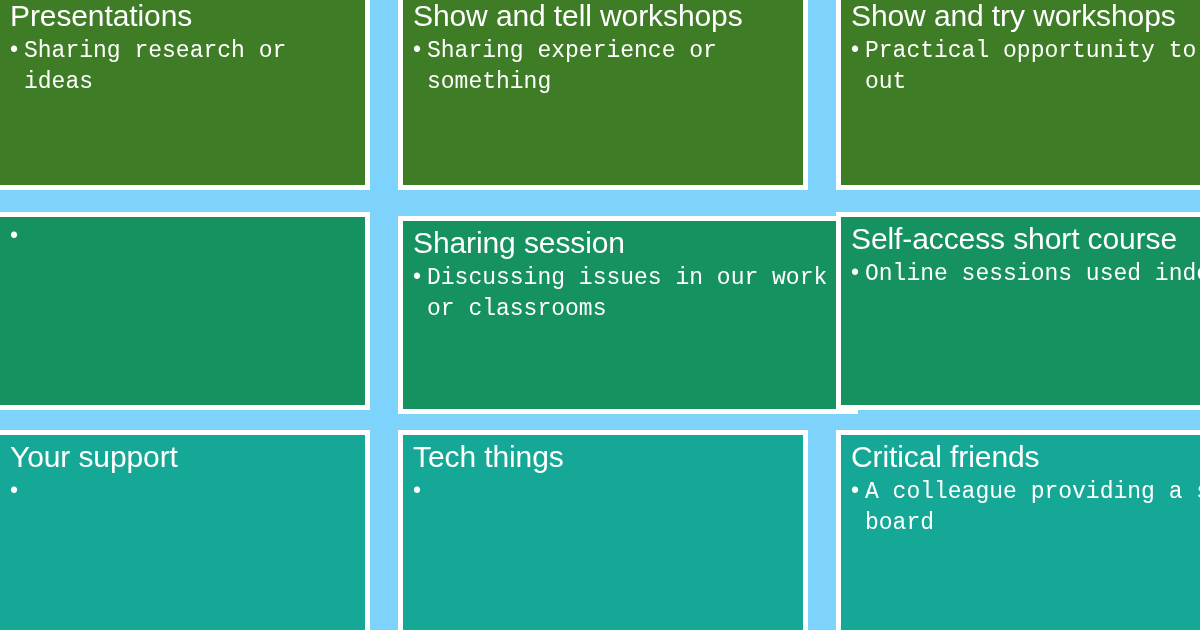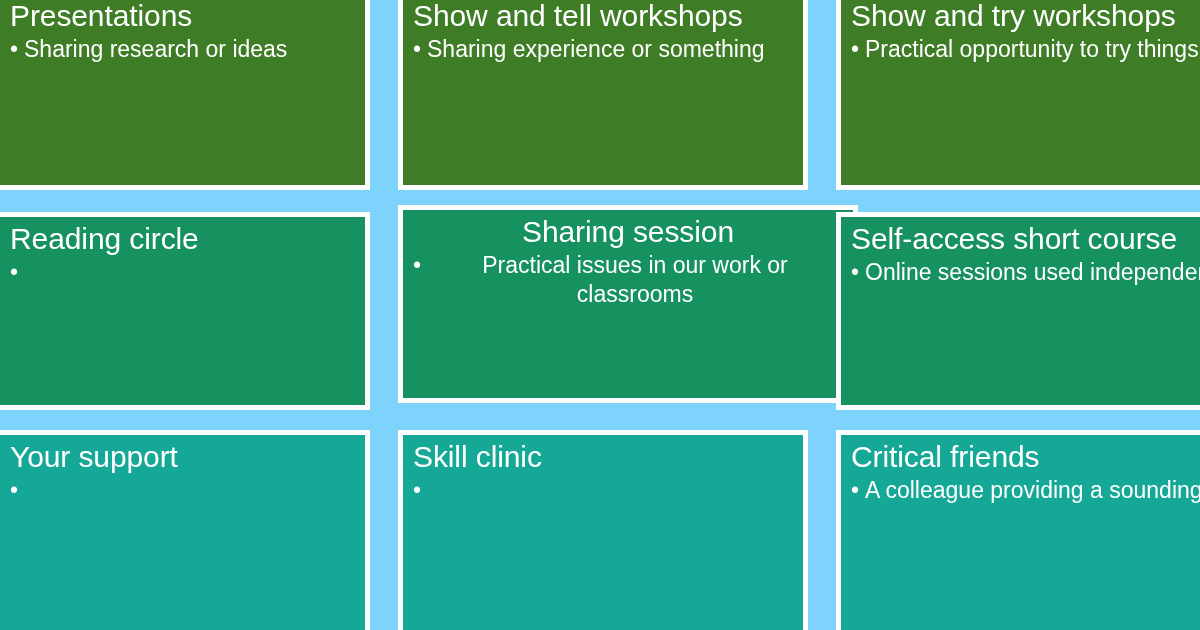--- a/index.html
+++ b/index.html
@@ -71,36 +71,37 @@
     position: absolute;
     left: 0;
     top: 0;
     color: #ffffff;
     font-size: 23px;
     line-height: 1.24;
   }
 
   .card-body li .btext {
     display: inline;
+    font-family: Liberation Mono, monospace;
   }
 
   
   .row-1 .card-inner { background: #3E7D26; }
   .row-2 .card-inner { background: #169160; }
   .row-3 .card-inner { background: #16A897; }
 
   
   
   .c-r1c1 { left: -200px; top: -6px;  width: 570px;  height: 196px; }
   .c-r1c2 { left: 398px;  top: -6px;  width: 410px;  height: 196px; }
   .c-r1c3 { left: 836px;  top: -6px;  width: 560px;  height: 196px; }
 
   
   .c-r2c1 { left: -200px; top: 212px; width: 570px;  height: 198px; }
-  .c-r2c2 { left: 398px;  top: 205px; width: 460px;  height: 198px; text-align: center; }
+  .c-r2c2 { left: 398px;  top: 216px; width: 460px;  height: 198px; }
   .c-r2c3 { left: 836px;  top: 212px; width: 560px;  height: 198px; }
 
   
   .c-r3c1 { left: -200px; top: 430px; width: 570px;  height: 206px; }
   .c-r3c2 { left: 398px;  top: 430px; width: 410px;  height: 206px; }
   .c-r3c3 { left: 836px;  top: 430px; width: 560px;  height: 206px; }
 
   
   .clip-left  { border-left: none; }
   
@@ -151,35 +152,34 @@
       <ul class="card-body">
         <li>
           <span class="bullet">•</span><span class="btext">Practical opportunity to try things out</span>
         </li>
       </ul>
     </div>
   </div>
 
   <div class="card row-2 c-r2c1 clip-left">
     <div class="card-inner">
-      <div class="card-title">Reading circle</div>
       <ul class="card-body">
         <li>
           <span class="bullet">•</span>
         </li>
       </ul>
     </div>
   </div>
 
   <div class="card row-2 c-r2c2">
     <div class="card-inner">
       <div class="card-title">Sharing session</div>
       <ul class="card-body">
         <li>
-          <span class="bullet">•</span><span class="btext">Practical issues in our work or classrooms</span>
+          <span class="bullet">•</span><span class="btext">Discussing issues in our work or classrooms</span>
         </li>
       </ul>
     </div>
   </div>
 
   <div class="card row-2 c-r2c3 clip-right">
     <div class="card-inner">
       <div class="card-title">Self-access short course</div>
       <ul class="card-body">
         <li>
@@ -195,21 +195,21 @@
       <ul class="card-body">
         <li>
           <span class="bullet">•</span>
         </li>
       </ul>
     </div>
   </div>
 
   <div class="card row-3 c-r3c2 clip-bottom">
     <div class="card-inner">
-      <div class="card-title">Skill clinic</div>
+      <div class="card-title">Tech things</div>
       <ul class="card-body">
         <li>
           <span class="bullet">•</span>
         </li>
       </ul>
     </div>
   </div>
 
   <div class="card row-3 c-r3c3 clip-right clip-bottom">
     <div class="card-inner">

